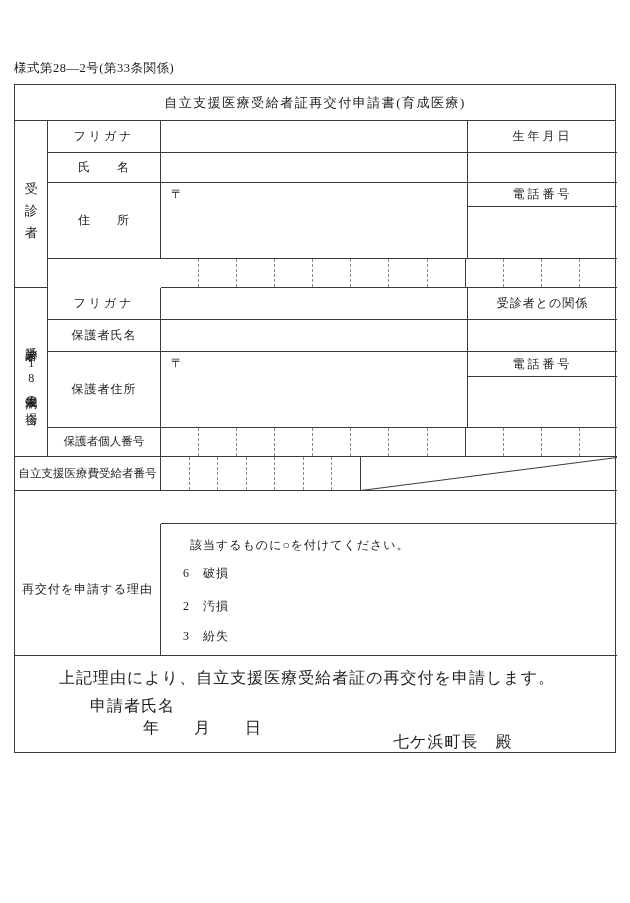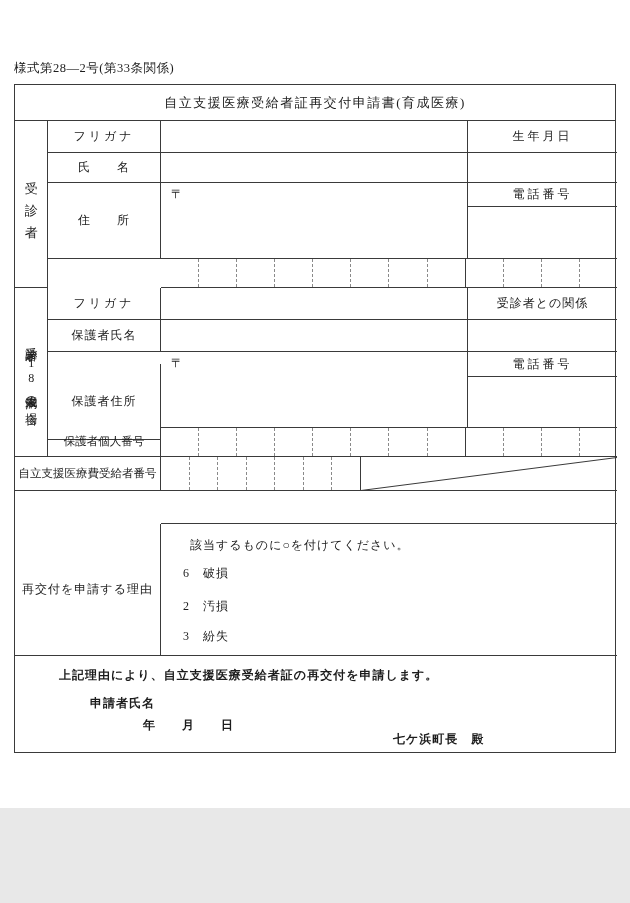--- a/index.html
+++ b/index.html
@@ -1,17 +1,17 @@
 <!DOCTYPE html>
 <html><head>
 <meta charset="utf-8">
 <style>
   html,body{margin:0;padding:0;background:#e8e8e8;}
   .page{
-    position:relative;width:630px;height:808px;background:#ffffff;
+    position:relative;width:630px;height:903px;background:#ffffff;
     font-family:"Liberation Serif","DejaVu Serif",serif;color:#1c1c1c;
     margin:0 auto;overflow:hidden;
   }
   .form-code{position:absolute;left:14px;top:60px;font-size:12.5px;letter-spacing:0.5px;}
   .form-table{
     position:absolute;left:14px;top:84px;width:602px;height:669px;
     border:1px solid #3a3a3a;box-sizing:border-box;
   }
   .cell{
     position:absolute;box-sizing:border-box;display:flex;
@@ -34,21 +34,21 @@
   }
   .vwide{letter-spacing:22px;font-size:13px;}
   .vsmall{letter-spacing:1px;font-size:12px;}
   .digit-grid{position:absolute;box-sizing:border-box;display:flex;}
   .dcell{flex:1 1 0;border-left:1px dashed #8a8a8a;box-sizing:border-box;}
   .dcell.first{border-left:none;}
   .dcell.solid{border-left:1px solid #3a3a3a;}
   .diag-svg{position:absolute;left:0;top:0;}
   .reason-instruction{position:absolute;left:12px;top:14px;font-size:12px;letter-spacing:1px;padding-left:17px;}
   .reason-option{position:absolute;left:22px;font-size:12px;letter-spacing:1px;}
-  .free-text{position:absolute;font-size:12px;letter-spacing:1px;white-space:nowrap;font-weight:bold;}
+  .free-text{position:absolute;font-size:16px;letter-spacing:1px;white-space:nowrap;}
   .notes{position:absolute;left:14px;top:787px;font-size:12px;line-height:14.5px;letter-spacing:0.3px;}
   .note-line{white-space:nowrap;}
 </style>
 </head>
 <body>
 
 <div class="page">
 
   <div class="form-code">様式第28―2号(第33条関係)</div>
 
@@ -91,21 +91,21 @@
     <div class="cell br bb vlabel vsmall" style="left:0;top:203px;width:33px;height:169px;">受診者が18歳未満の場合</div>
 
     <div class="cell br bb sp3" style="left:33px;top:203px;width:113px;height:32px;">フリガナ</div>
     <div class="cell br bb" style="left:146px;top:203px;width:307px;height:32px;"></div>
     <div class="cell bb sp1" style="left:453px;top:203px;width:149px;height:32px;">受診者との関係</div>
 
     <div class="cell br bb sp1" style="left:33px;top:235px;width:113px;height:32px;">保護者氏名</div>
     <div class="cell br bb" style="left:146px;top:235px;width:307px;height:32px;"></div>
     <div class="cell bb" style="left:453px;top:235px;width:149px;height:32px;"></div>
 
-    <div class="cell br bb sp1" style="left:33px;top:279px;width:113px;height:76px;">保護者住所</div>
+    <div class="cell br bb sp1" style="left:33px;top:267px;width:113px;height:76px;">保護者住所</div>
     <div class="cell br bb top-left" style="left:146px;top:267px;width:307px;height:76px;">
       <span>〒</span>
     </div>
     <div class="cell bb sp3" style="left:453px;top:267px;width:149px;height:25px;">電話番号</div>
     <div class="cell bb" style="left:453px;top:292px;width:149px;height:51px;"></div>
 
     <div class="cell br bb" style="left:33px;top:343px;width:113px;height:29px;font-size:11.5px;">保護者個人番号</div>
     <div class="digit-grid bb" style="left:146px;top:343px;width:456px;height:29px;">
       <div class="dcell first"></div>
         <div class="dcell"></div>

